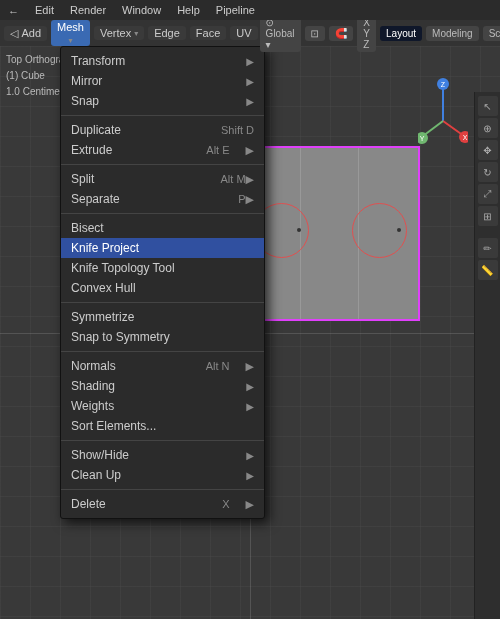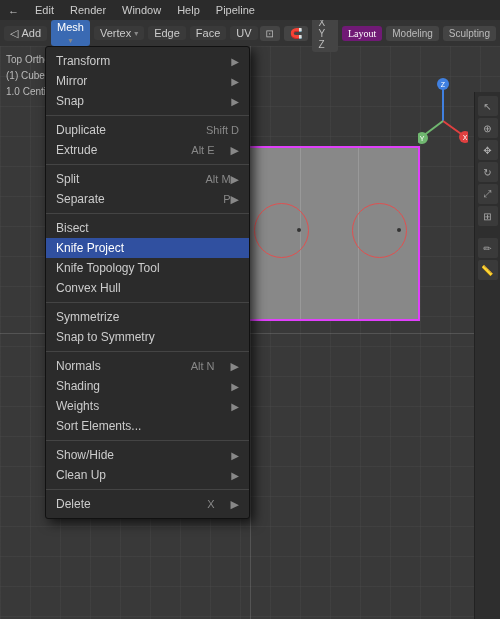--- a/index.html
+++ b/index.html
@@ -133,21 +133,21 @@
       justify-content: center;
       color: #aaa;
       font-size: 10px;
       cursor: pointer;
     }
 
     
     .dropdown-menu {
       position: absolute;
       top: 46px;
-      left: 45px;
+      left: 60px;
       width: 205px;
       background: #2b2b2b;
       border: 1px solid #111;
       border-radius: 3px;
       padding: 4px 0;
       z-index: 100;
       box-shadow: 4px 4px 12px rgba(0,0,0,0.7);
     }
     .menu-section-divider {
       height: 1px;
@@ -221,23 +221,22 @@
     .sh-right { margin-left: auto; display: flex; align-items: center; gap: 4px; }
     .sh-small-btn {
       padding: 2px 6px;
       font-size: 10px;
       color: #bbb;
       background: #444;
       border-radius: 3px;
       cursor: pointer;
     }
     .sh-active-btn {
-      background: #701a75;
+      background: #0f172a;
       color: #fff;
-      font-family: Liberation Serif, serif;
     }
 
     
     .mode-row {
       display: flex;
       align-items: center;
       gap: 4px;
     }
     .mode-dropdown {
       padding: 1px 6px;
@@ -282,20 +281,25 @@
       <span>Edge</span>
     </div>
     <div class="mode-dropdown">
       <span>Face</span>
     </div>
     <div class="mode-dropdown">
       <span>UV</span>
     </div>
   </div>
   <div class="sh-right">
+    <div class="sh-small-btn">
+      <span>⊙</span>
+      <span>Global</span>
+      <span>▾</span>
+    </div>
     <div class="sh-small-btn">⊡</div>
     <div class="sh-small-btn">🧲</div>
     <div class="sh-small-btn">X Y Z</div>
     <div class="sh-small-btn sh-active-btn">Layout</div>
     <div class="sh-small-btn">Modeling</div>
     <div class="sh-small-btn">Sculpting</div>
 
   </div>
 </div>
 

